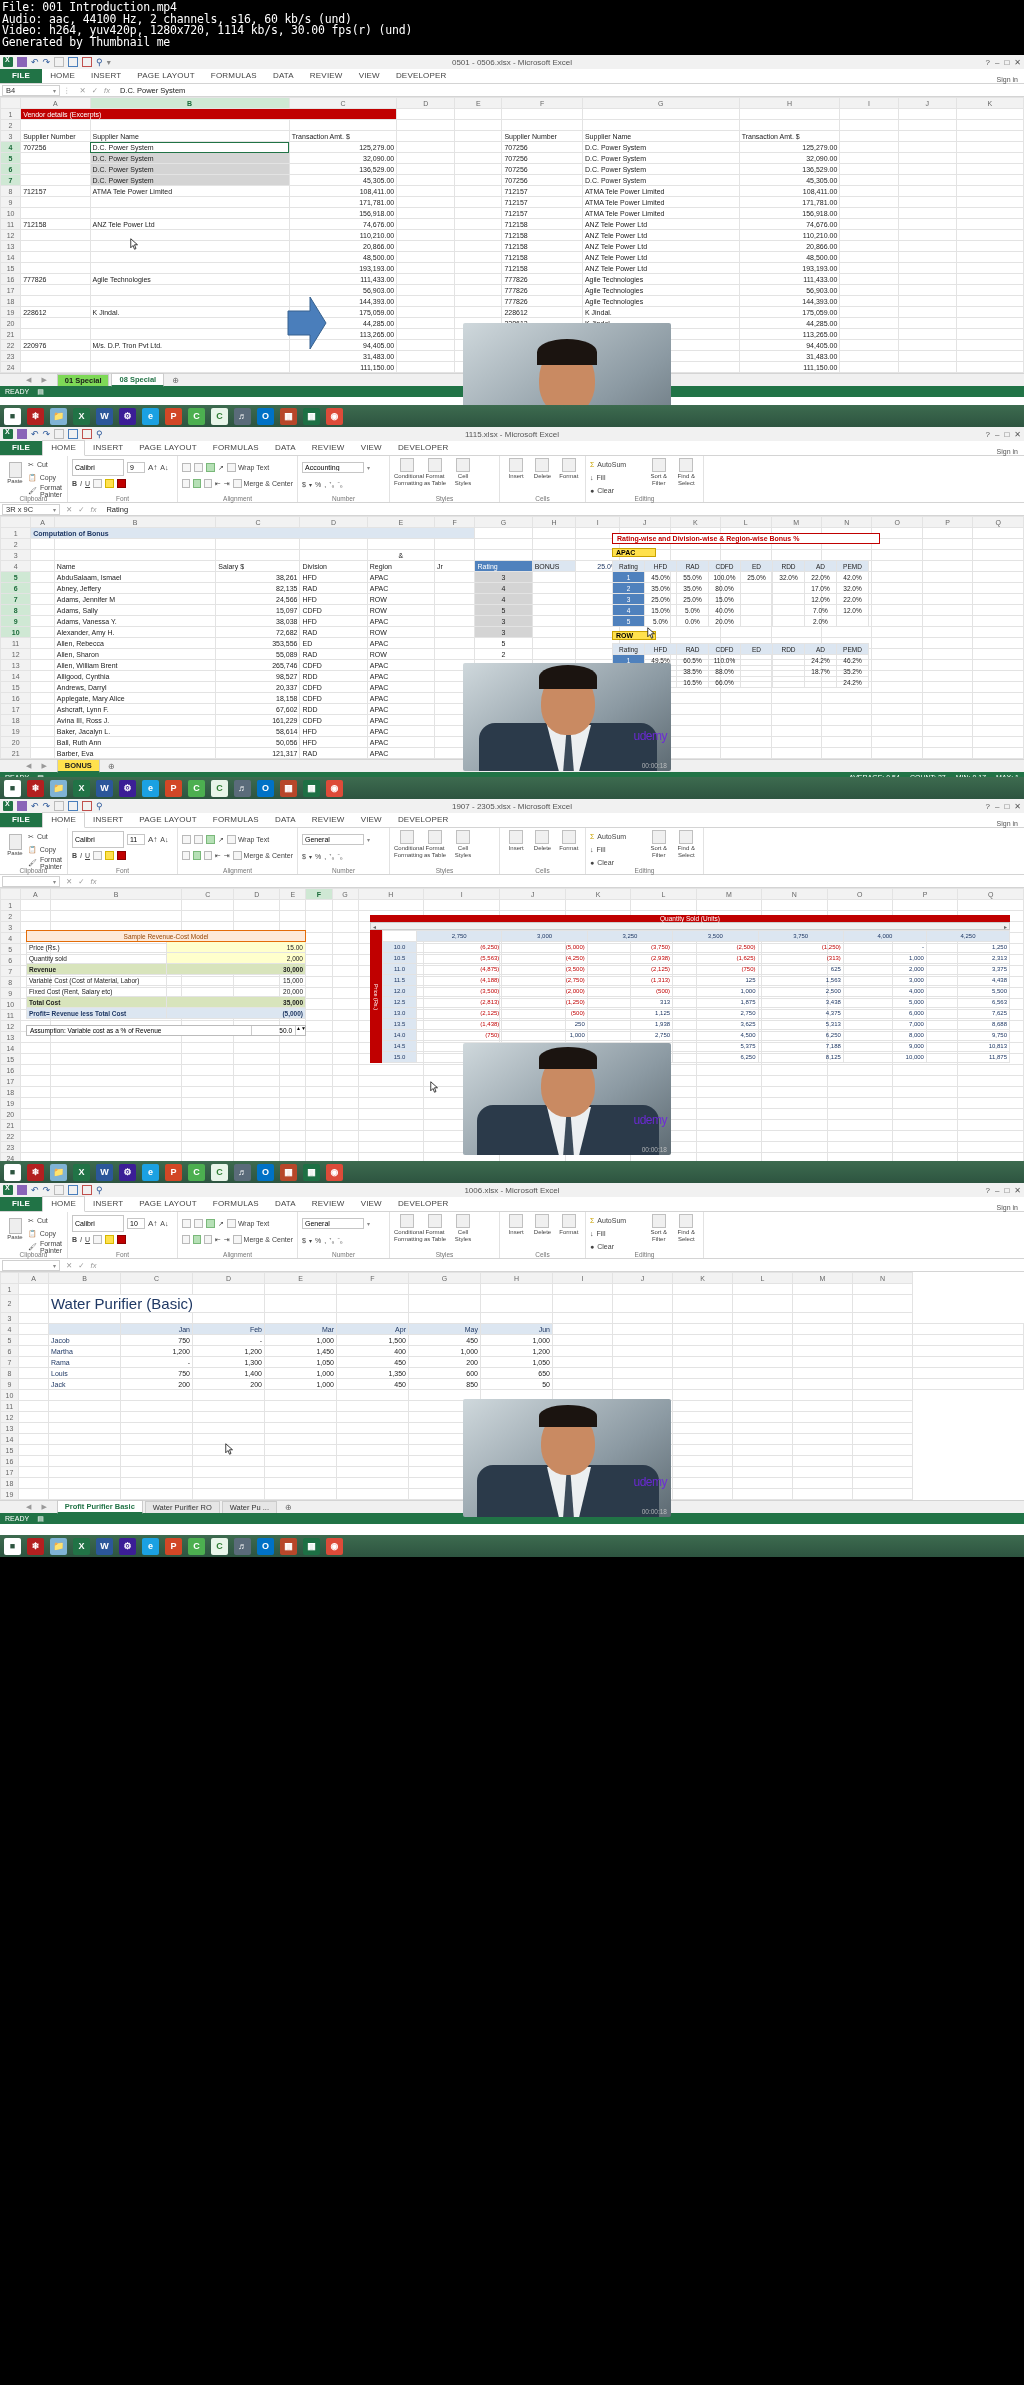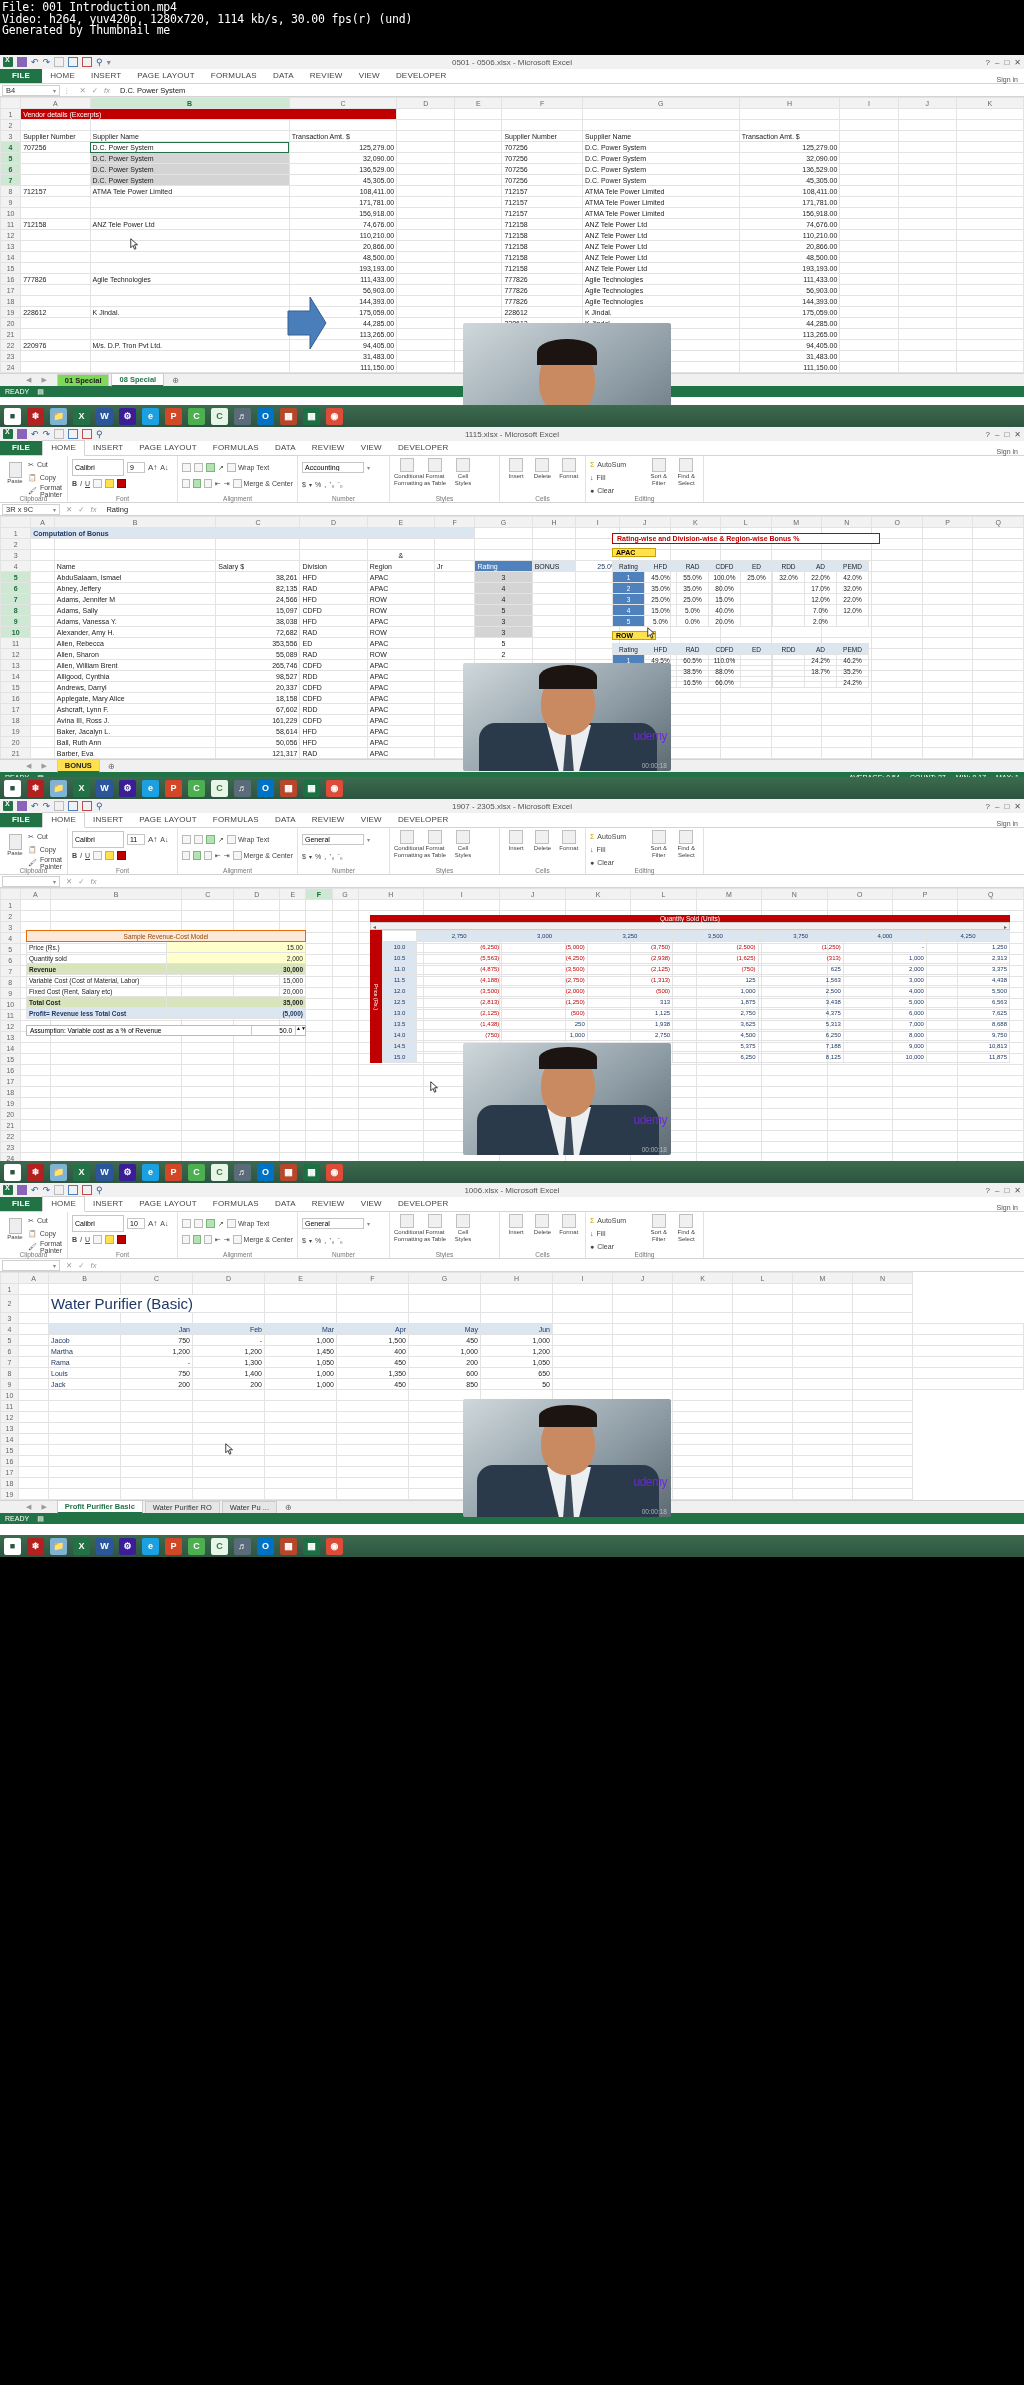--- a/index.html
+++ b/index.html
@@ -107,20 +107,21 @@
   .ustamp { position:absolute; right:4px; bottom:2px; color:#cfcfcf; font-size:6.5px; opacity:.8;}
 
   .arrow { position:absolute; }
   .cursor { position:absolute; width:9px; height:12px; }
 </style>
 </head>
 <body>
 
 <div class="meta">
   <div>File: 001 Introduction.mp4</div>
+  <div>Audio: aac, 44100 Hz, 2 channels, s16, 60 kb/s (und)</div>
   <div>Video: h264, yuv420p, 1280x720, 1114 kb/s, 30.00 fps(r) (und)</div>
   <div>Generated by Thumbnail me</div>
 </div>
 
 <div class="xl" id="w1" style="height:350px;">
 
   <div class="titlebar">
     <div class="qat">
       <span class="qicon xlogo"></span>
       <span class="qicon sv"></span>

